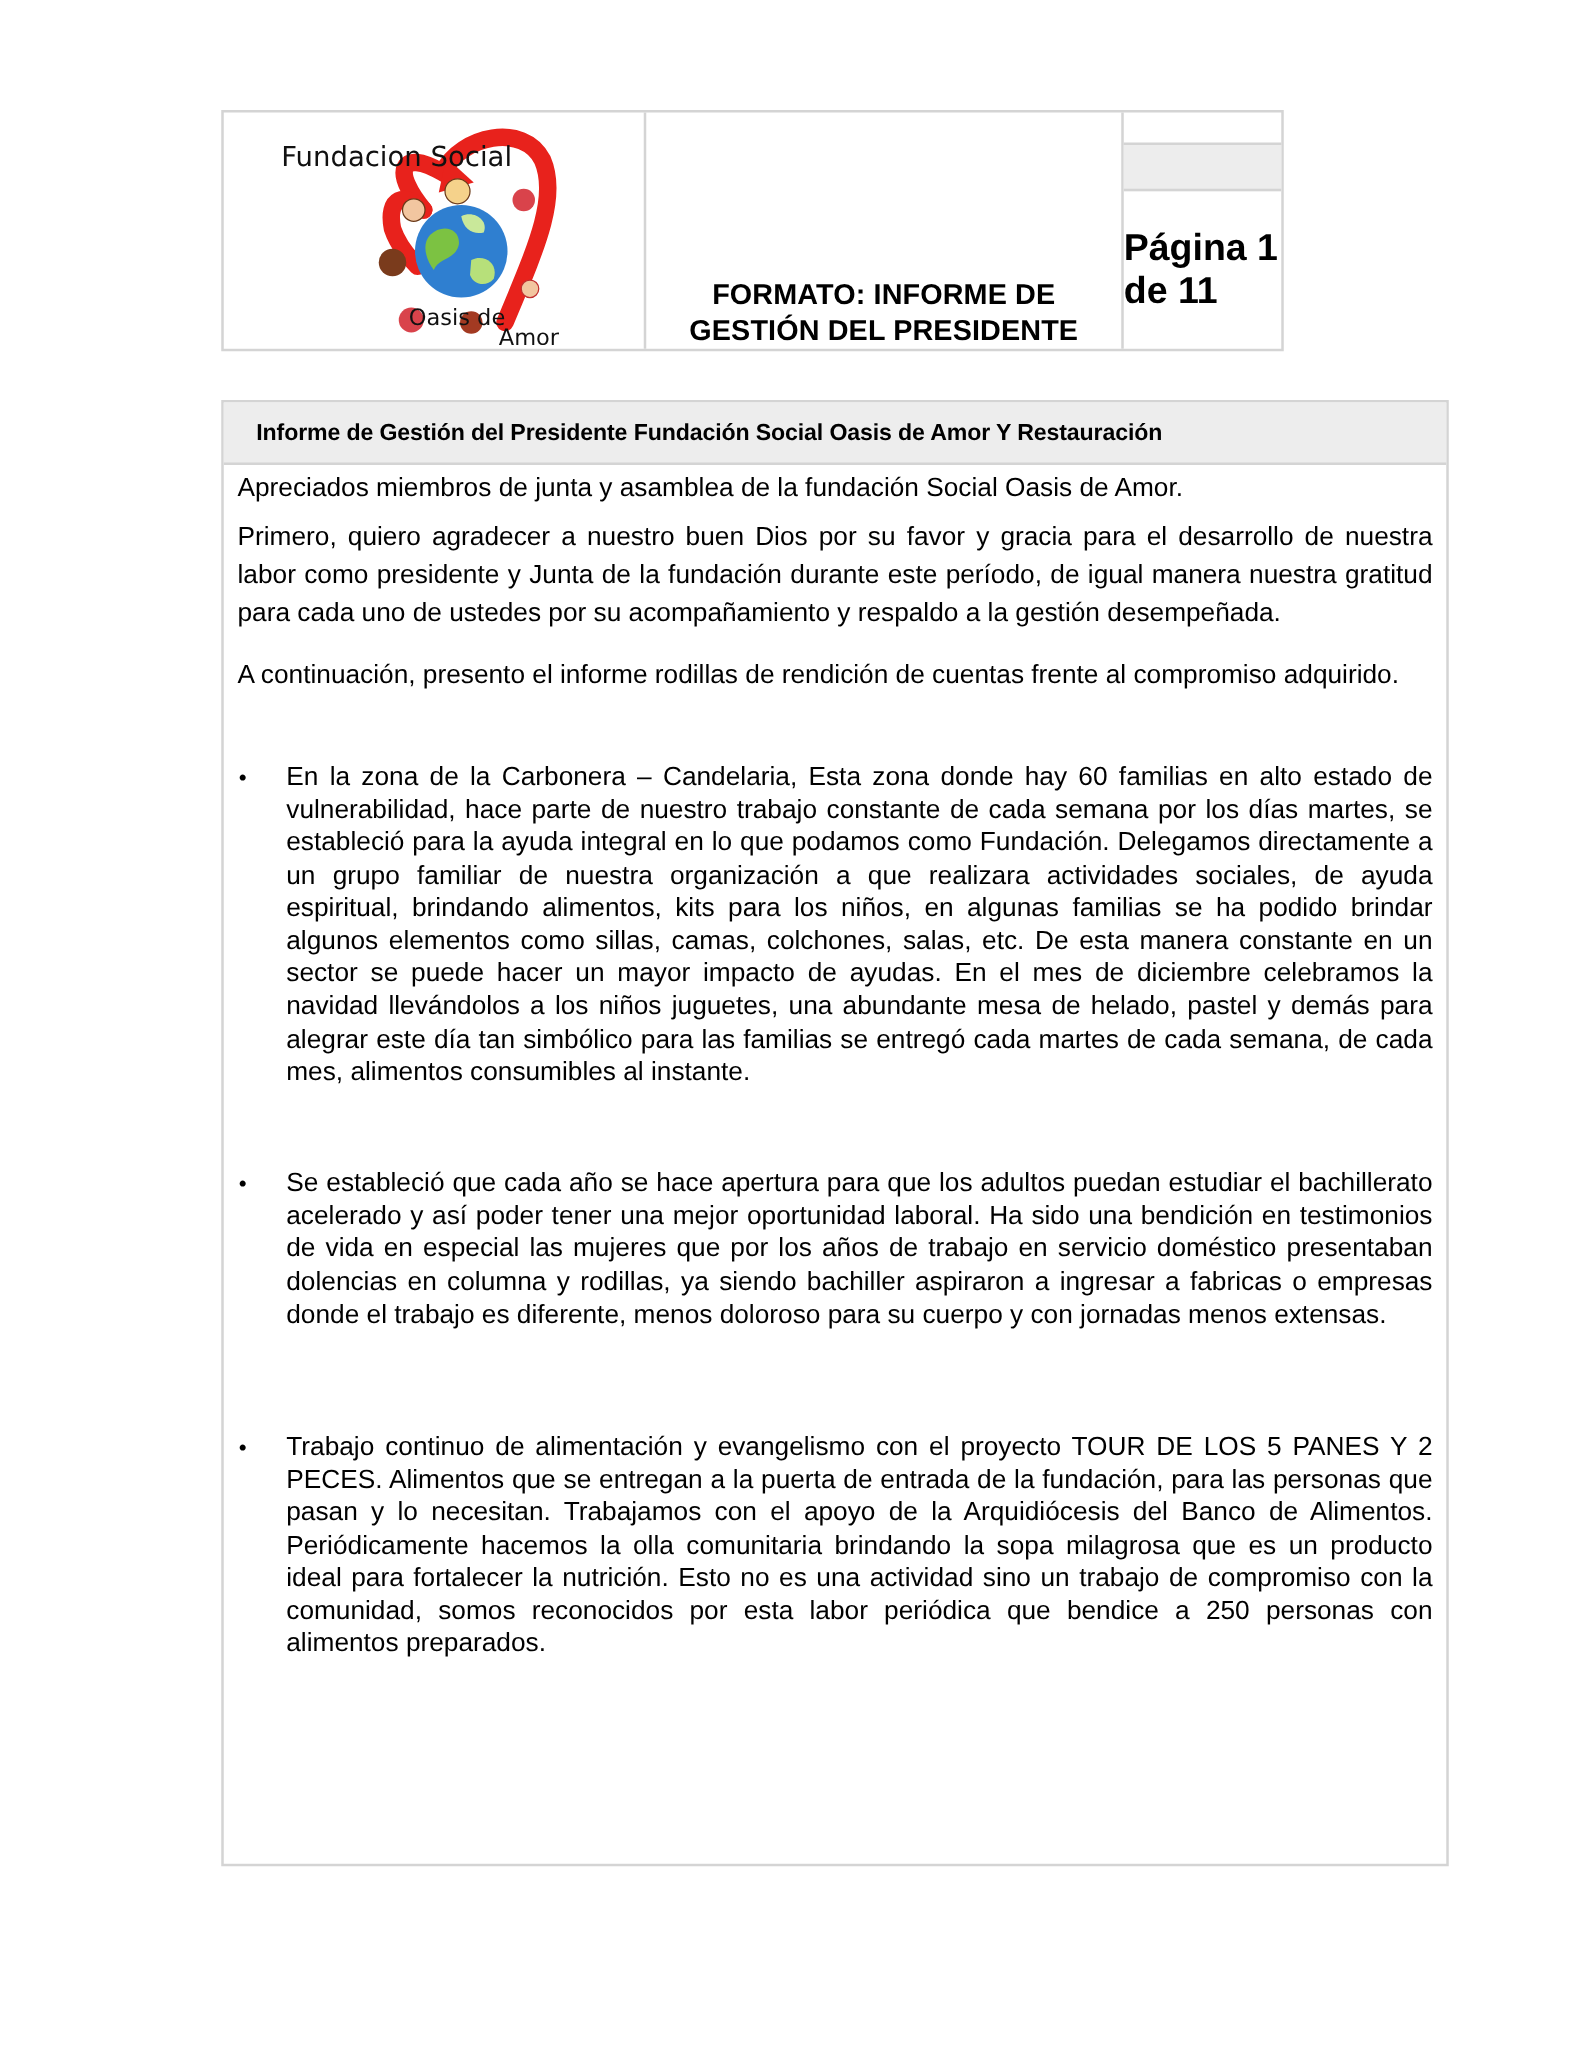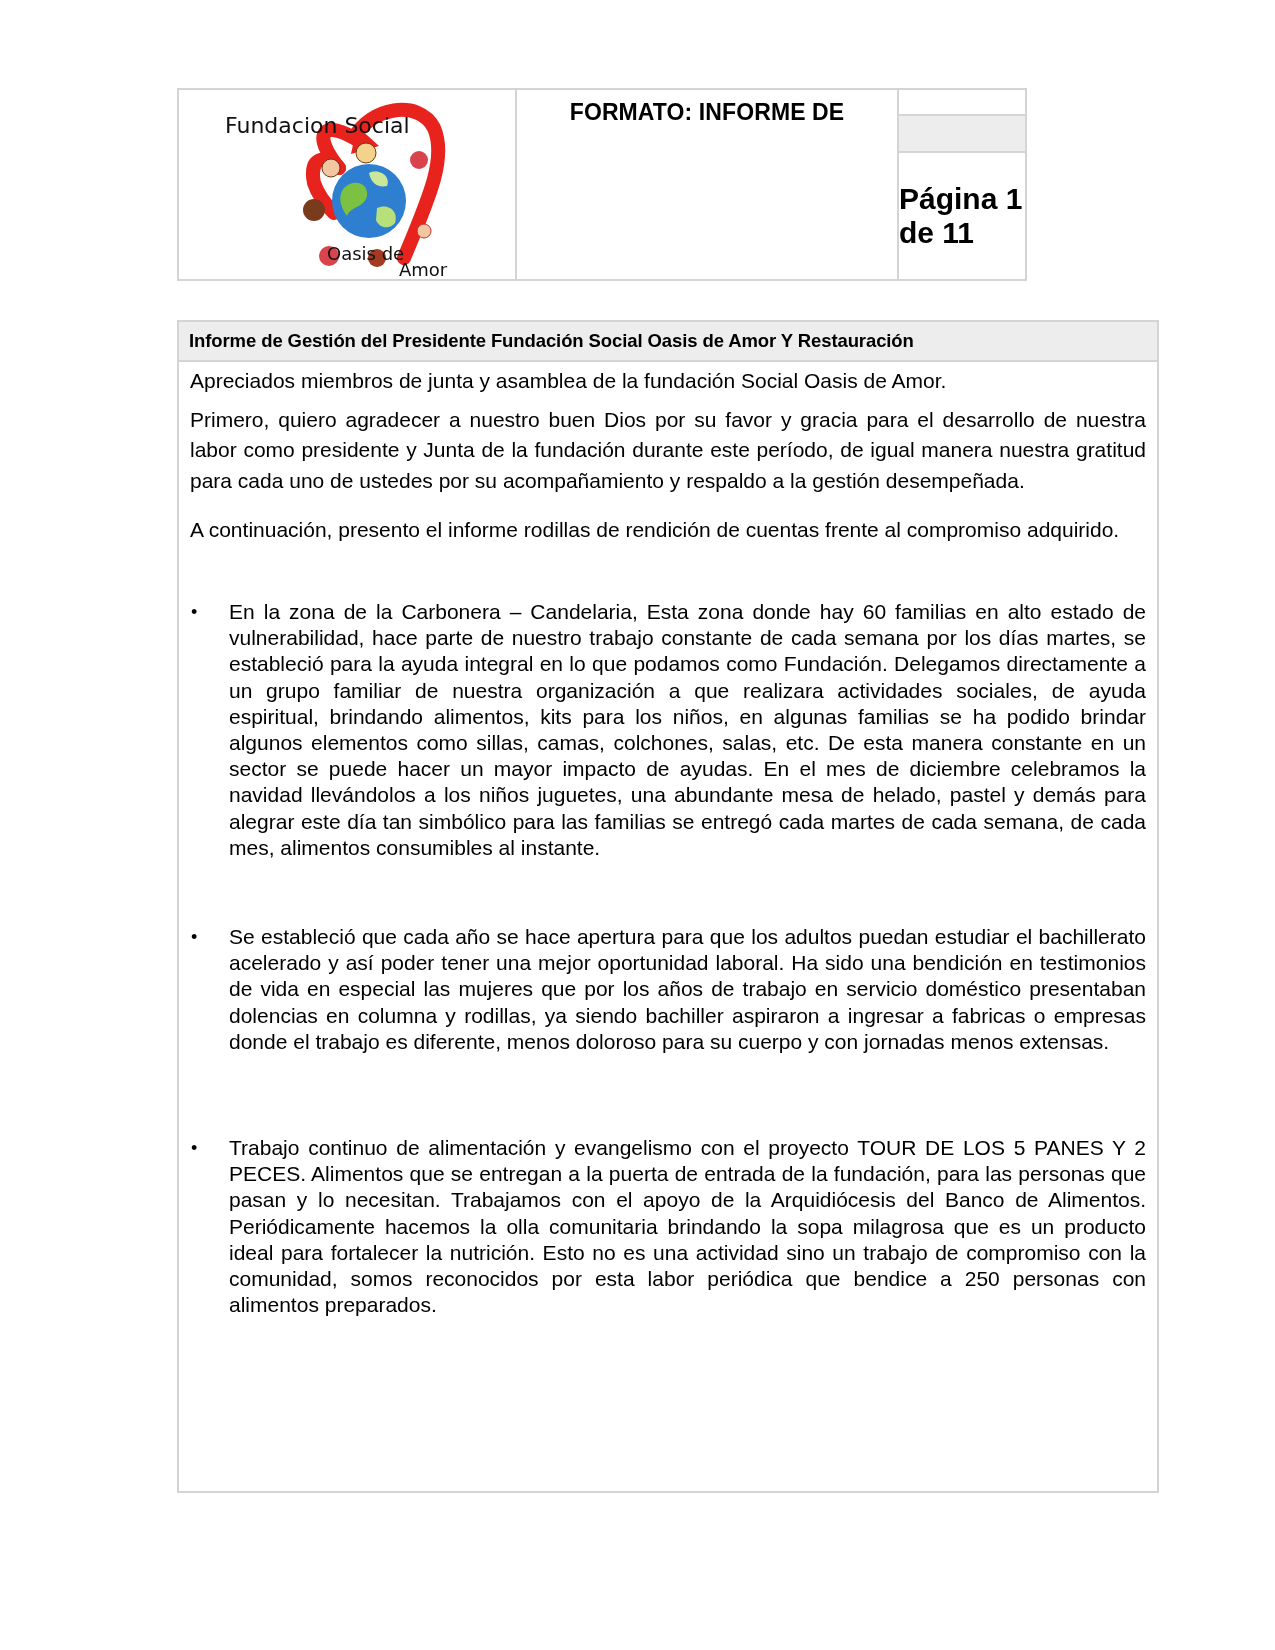--- a/index.html
+++ b/index.html
@@ -32,21 +32,21 @@
     border-right: 2px solid #d4d4d4;
     box-sizing: border-box;
     position: relative;
     overflow: hidden;
   }
   .cell-title {
     width: 382px;
     border-right: 2px solid #d4d4d4;
     box-sizing: border-box;
     display: flex;
-    align-items: flex-start;
+    align-items: flex-end;
     justify-content: center;
     text-align: center;
   }
   .cell-title .title-text {
     font-weight: bold;
     font-size: 23px;
     line-height: 29px;
     letter-spacing: 0.1px;
     margin-top: 8px;
   }
@@ -90,27 +90,27 @@
   .content-box {
     position: absolute;
     left: 177px;
     top: 320px;
     width: 982px;
     height: 1173px;
     border: 2px solid #d4d4d4;
     box-sizing: border-box;
   }
   .content-header {
-    height: 40px;
+    height: 50px;
     background: #ededed;
     border-bottom: 2px solid #d4d4d4;
     box-sizing: border-box;
     display: flex;
     align-items: center;
-    padding-left: 10px;
+    padding-left: 26px;
   }
   .content-header .heading-text {
     font-weight: bold;
     font-size: 18.5px;
     letter-spacing: -0.1px;
   }
   .content-body {
     padding: 0 11px 0 11px;
     font-size: 21px;
     line-height: 30.5px;
@@ -180,20 +180,21 @@
 
       <text x="6" y="35" font-family="'DejaVu Sans', sans-serif" font-size="22" fill="#111">Fundacion Social</text>
       <text x="108" y="162" font-family="'DejaVu Sans', sans-serif" font-size="18" fill="#111">Oasis de</text>
       <text x="180" y="178" font-family="'DejaVu Sans', sans-serif" font-size="18" fill="#111">Amor</text>
     </svg>
   </div>
 
   <div class="cell-title">
     <div class="title-text">
       <div>FORMATO: INFORME DE</div>
+      <div>GESTIÓN DEL PRESIDENTE</div>
     </div>
   </div>
 
   <div class="cell-page">
     <div class="row-top"></div>
     <div class="row-mid"></div>
     <div class="row-bottom">
       <span class="page-text">Página 1 de 11</span>
     </div>
   </div>

